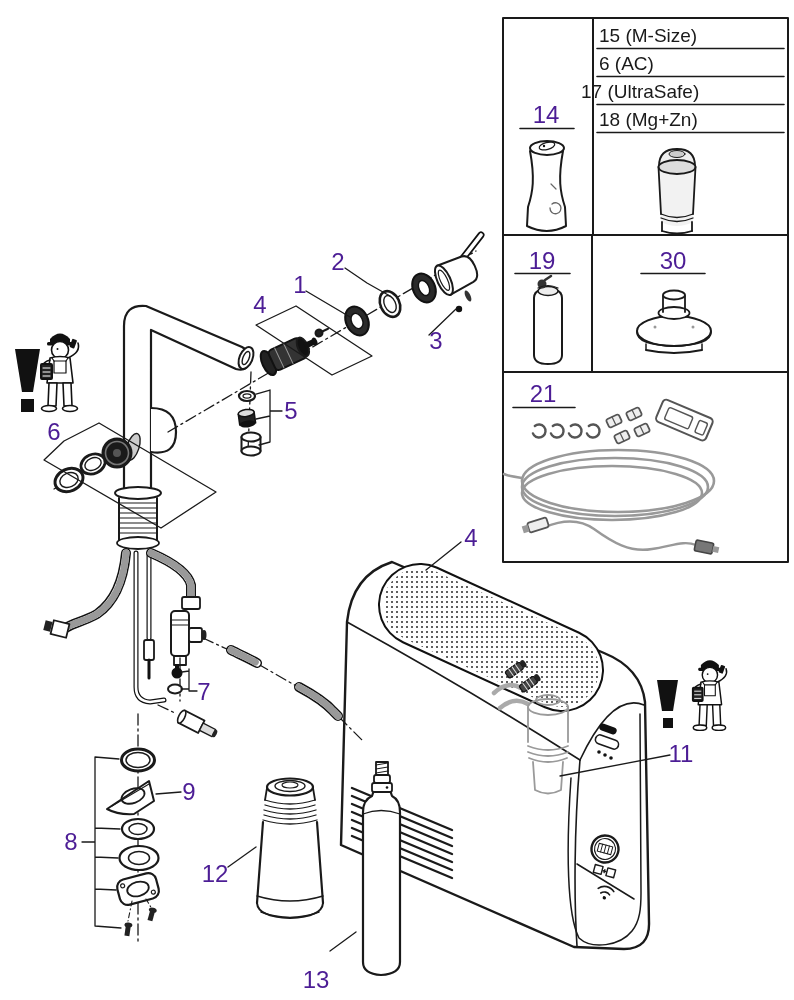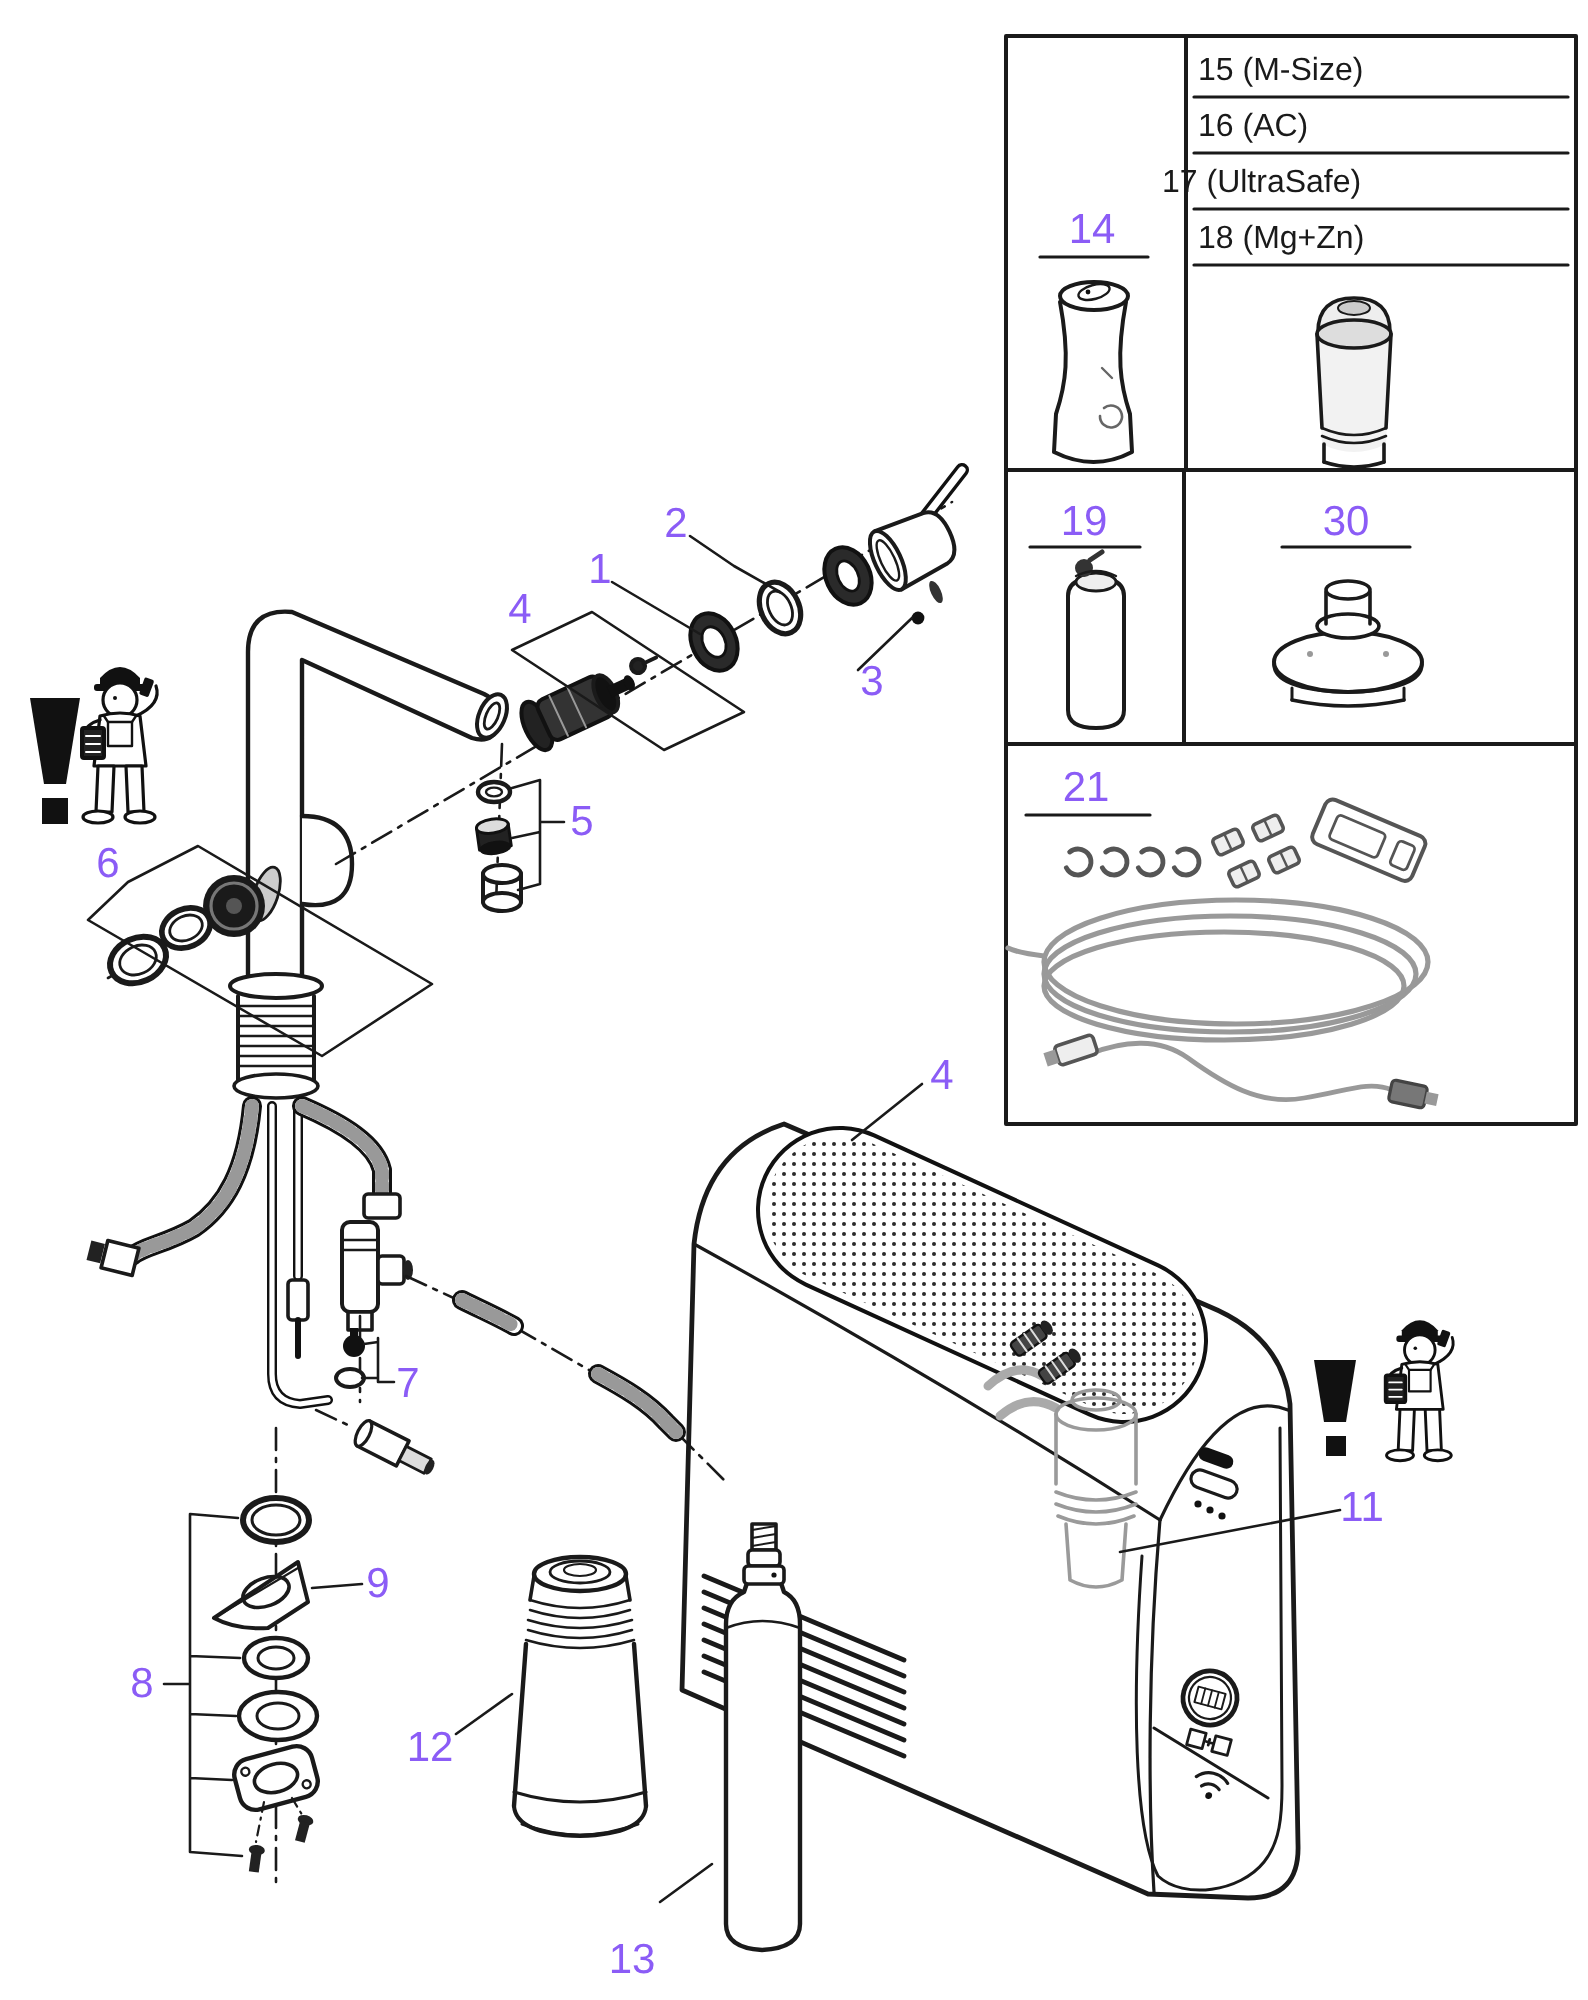--- a/index.html
+++ b/index.html
@@ -1,21 +1,21 @@
 <!DOCTYPE html>
 <html><head>
 <meta charset="utf-8">
 <style>
   html,body{margin:0;padding:0;background:#fff;}
   .stage{position:relative;width:794px;height:1000px;background:#fff;overflow:hidden;
          font-family:"Liberation Sans",sans-serif;color:#1a1a1a;}
   .stage svg{position:absolute;left:0;top:0;}
-  .callout{position:absolute;transform:translate(-50%,-50%);font-size:21px;line-height:1;
-           color:#8b5cf6;white-space:nowrap;}
-  .rowlabel{position:absolute;font-size:16px;line-height:22px;color:#1a1a1a;white-space:nowrap;}
+  .callout{position:absolute;transform:translate(-50%,-50%);font-size:24px;line-height:1;
+           color:#4c1d95;white-space:nowrap;}
+  .rowlabel{position:absolute;font-size:19px;line-height:22px;color:#1a1a1a;white-space:nowrap;}
 </style>
 </head>
 <body>
 
 <div class="stage">
 
 <svg width="794" height="1000" viewBox="0 0 794 1000">
 <defs>
   <pattern id="dotp" width="5" height="5" patternUnits="userSpaceOnUse">
     <rect width="5" height="5" fill="#fff"></rect>
@@ -476,17 +476,17 @@
 <div class="callout" style="left:471px;top:538px">4</div>
 <div class="callout" style="left:681px;top:754px">11</div>
 <div class="callout" style="left:215px;top:874px">12</div>
 <div class="callout" style="left:316px;top:980px">13</div>
 <div class="callout" style="left:546px;top:115px">14</div>
 <div class="callout" style="left:542px;top:261px">19</div>
 <div class="callout" style="left:673px;top:261px">30</div>
 <div class="callout" style="left:543px;top:394px">21</div>
 
 <div class="rowlabel" style="left:599px;top:25px">15 (M-Size)</div>
-<div class="rowlabel" style="left:599px;top:53px">16 (AC)</div>
+<div class="rowlabel" style="left:599px;top:53px">6 (AC)</div>
 <div class="rowlabel" style="left:581px;top:81px">17 (UltraSafe)</div>
 <div class="rowlabel" style="left:599px;top:109px">18 (Mg+Zn)</div>
 
 </div>
 
 </body></html>

